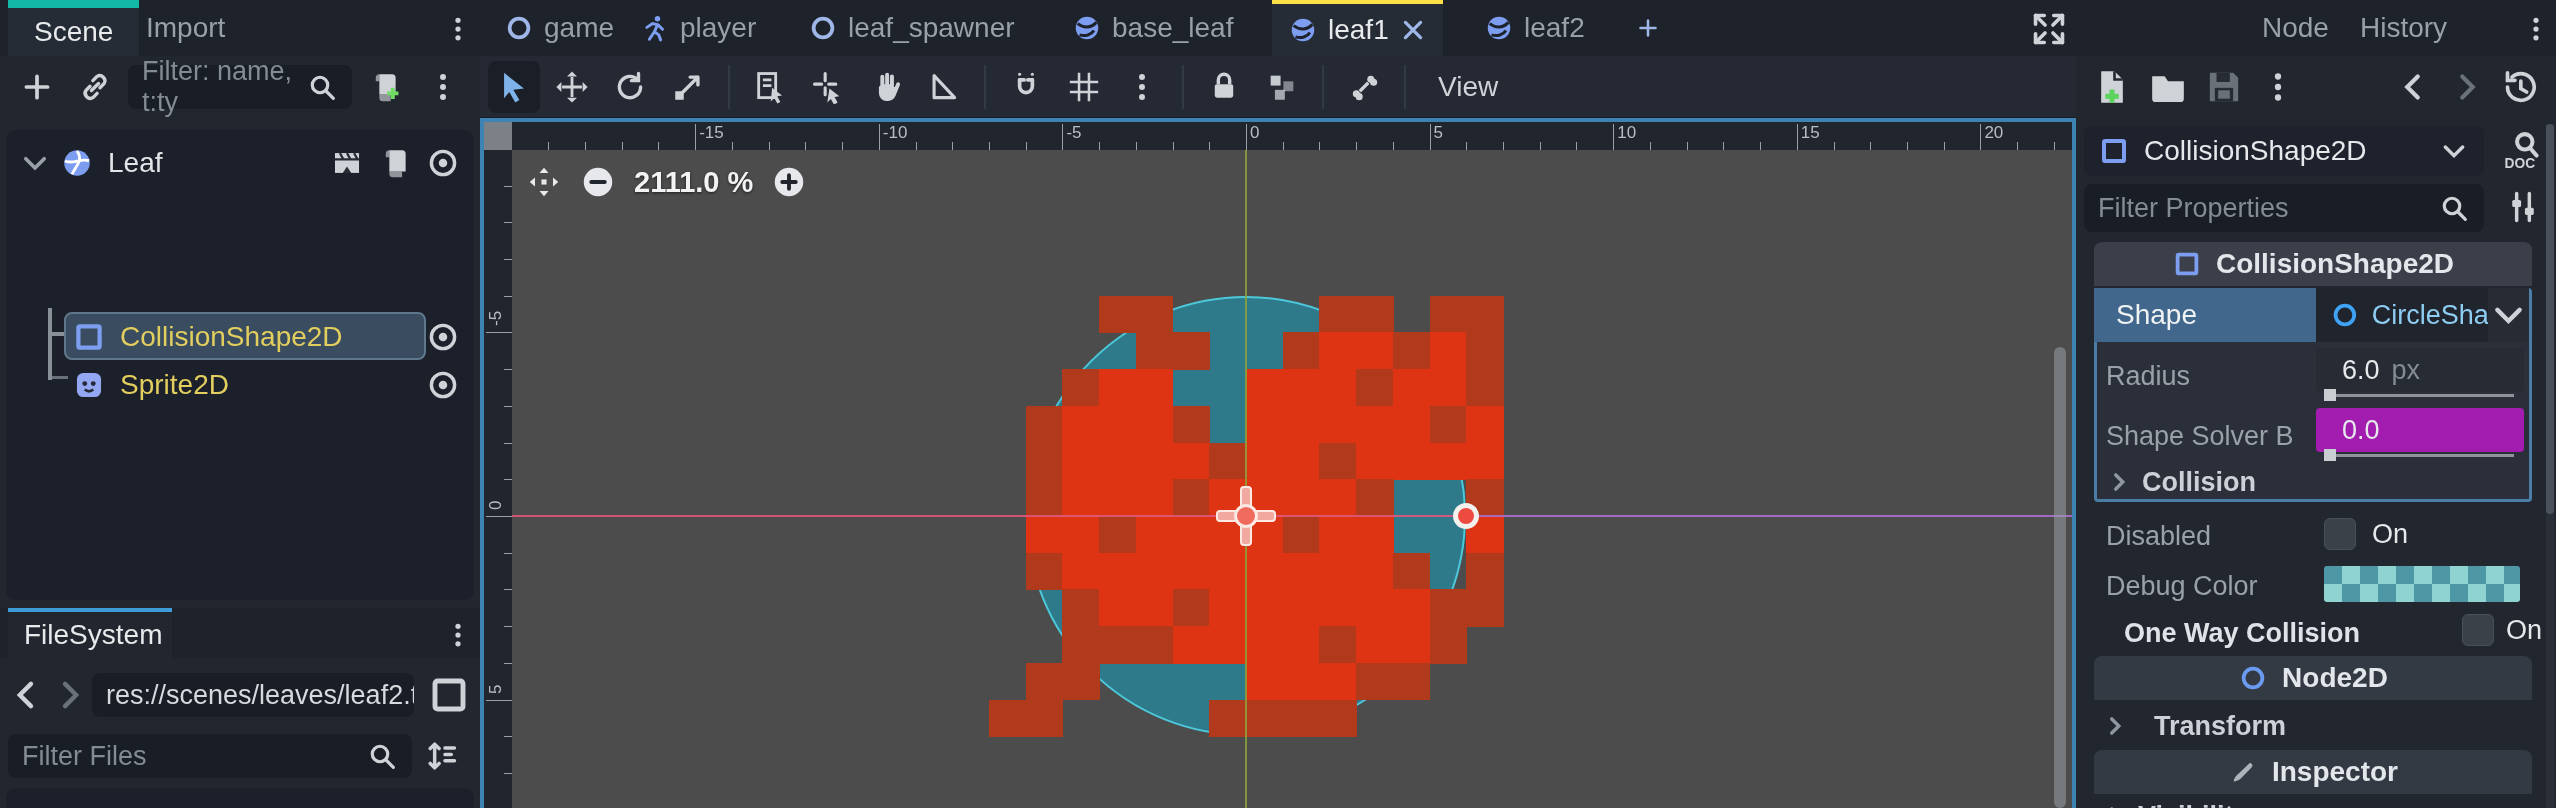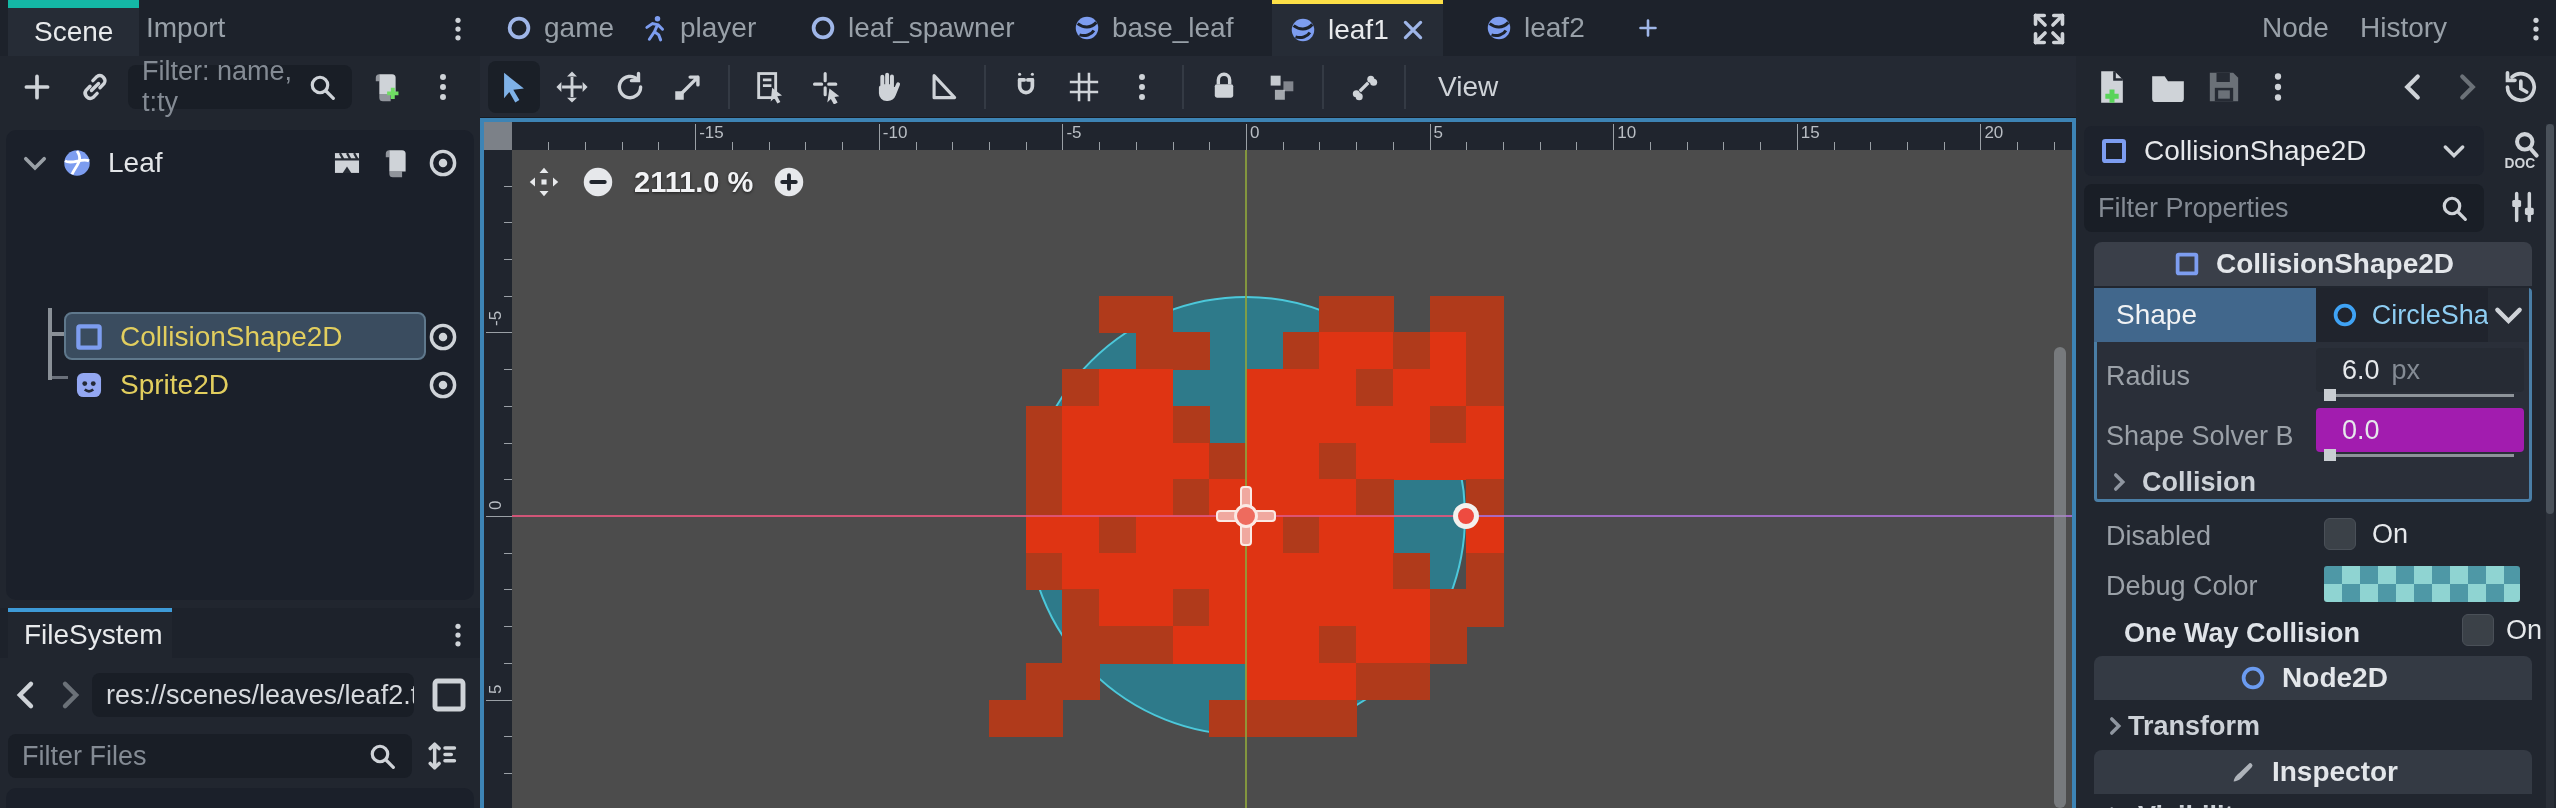--- a/index.html
+++ b/index.html
@@ -879,21 +879,21 @@
 
     <div class="category-bar" style="top:656px; background:#343a44;">
       <span class="icon" style="width:30px;height:30px;color:#6b9bf0;">
           <svg viewBox="0 0 24 24" fill="none" stroke="currentColor" stroke-width="3">
             <circle cx="12" cy="12" r="7.5"></circle>
           </svg>
         </span>
       <span>Node2D</span>
     </div>
 
-    <div class="insp-row" style="left:26px; top:706px; width:410px; height:40px; gap:0;">
+    <div class="insp-row" style="left:26px; top:706px; width:410px; height:40px; gap:26px;">
       <span class="icon" style="width:26px;height:26px;color:#8f96a0;">
           <svg viewBox="0 0 24 24" fill="none" stroke="currentColor" stroke-width="3.2" stroke-linecap="round">
             <path d="M9 5.5l6.5 6.5L9 18.5"></path>
           </svg>
         </span>
       <span class="bold-label">Transform</span>
     </div>
 
     <div class="category-bar" style="top:750px; background:#343a44;">
       <span class="icon" style="width:30px;height:30px;color:#aeb3ba;">

